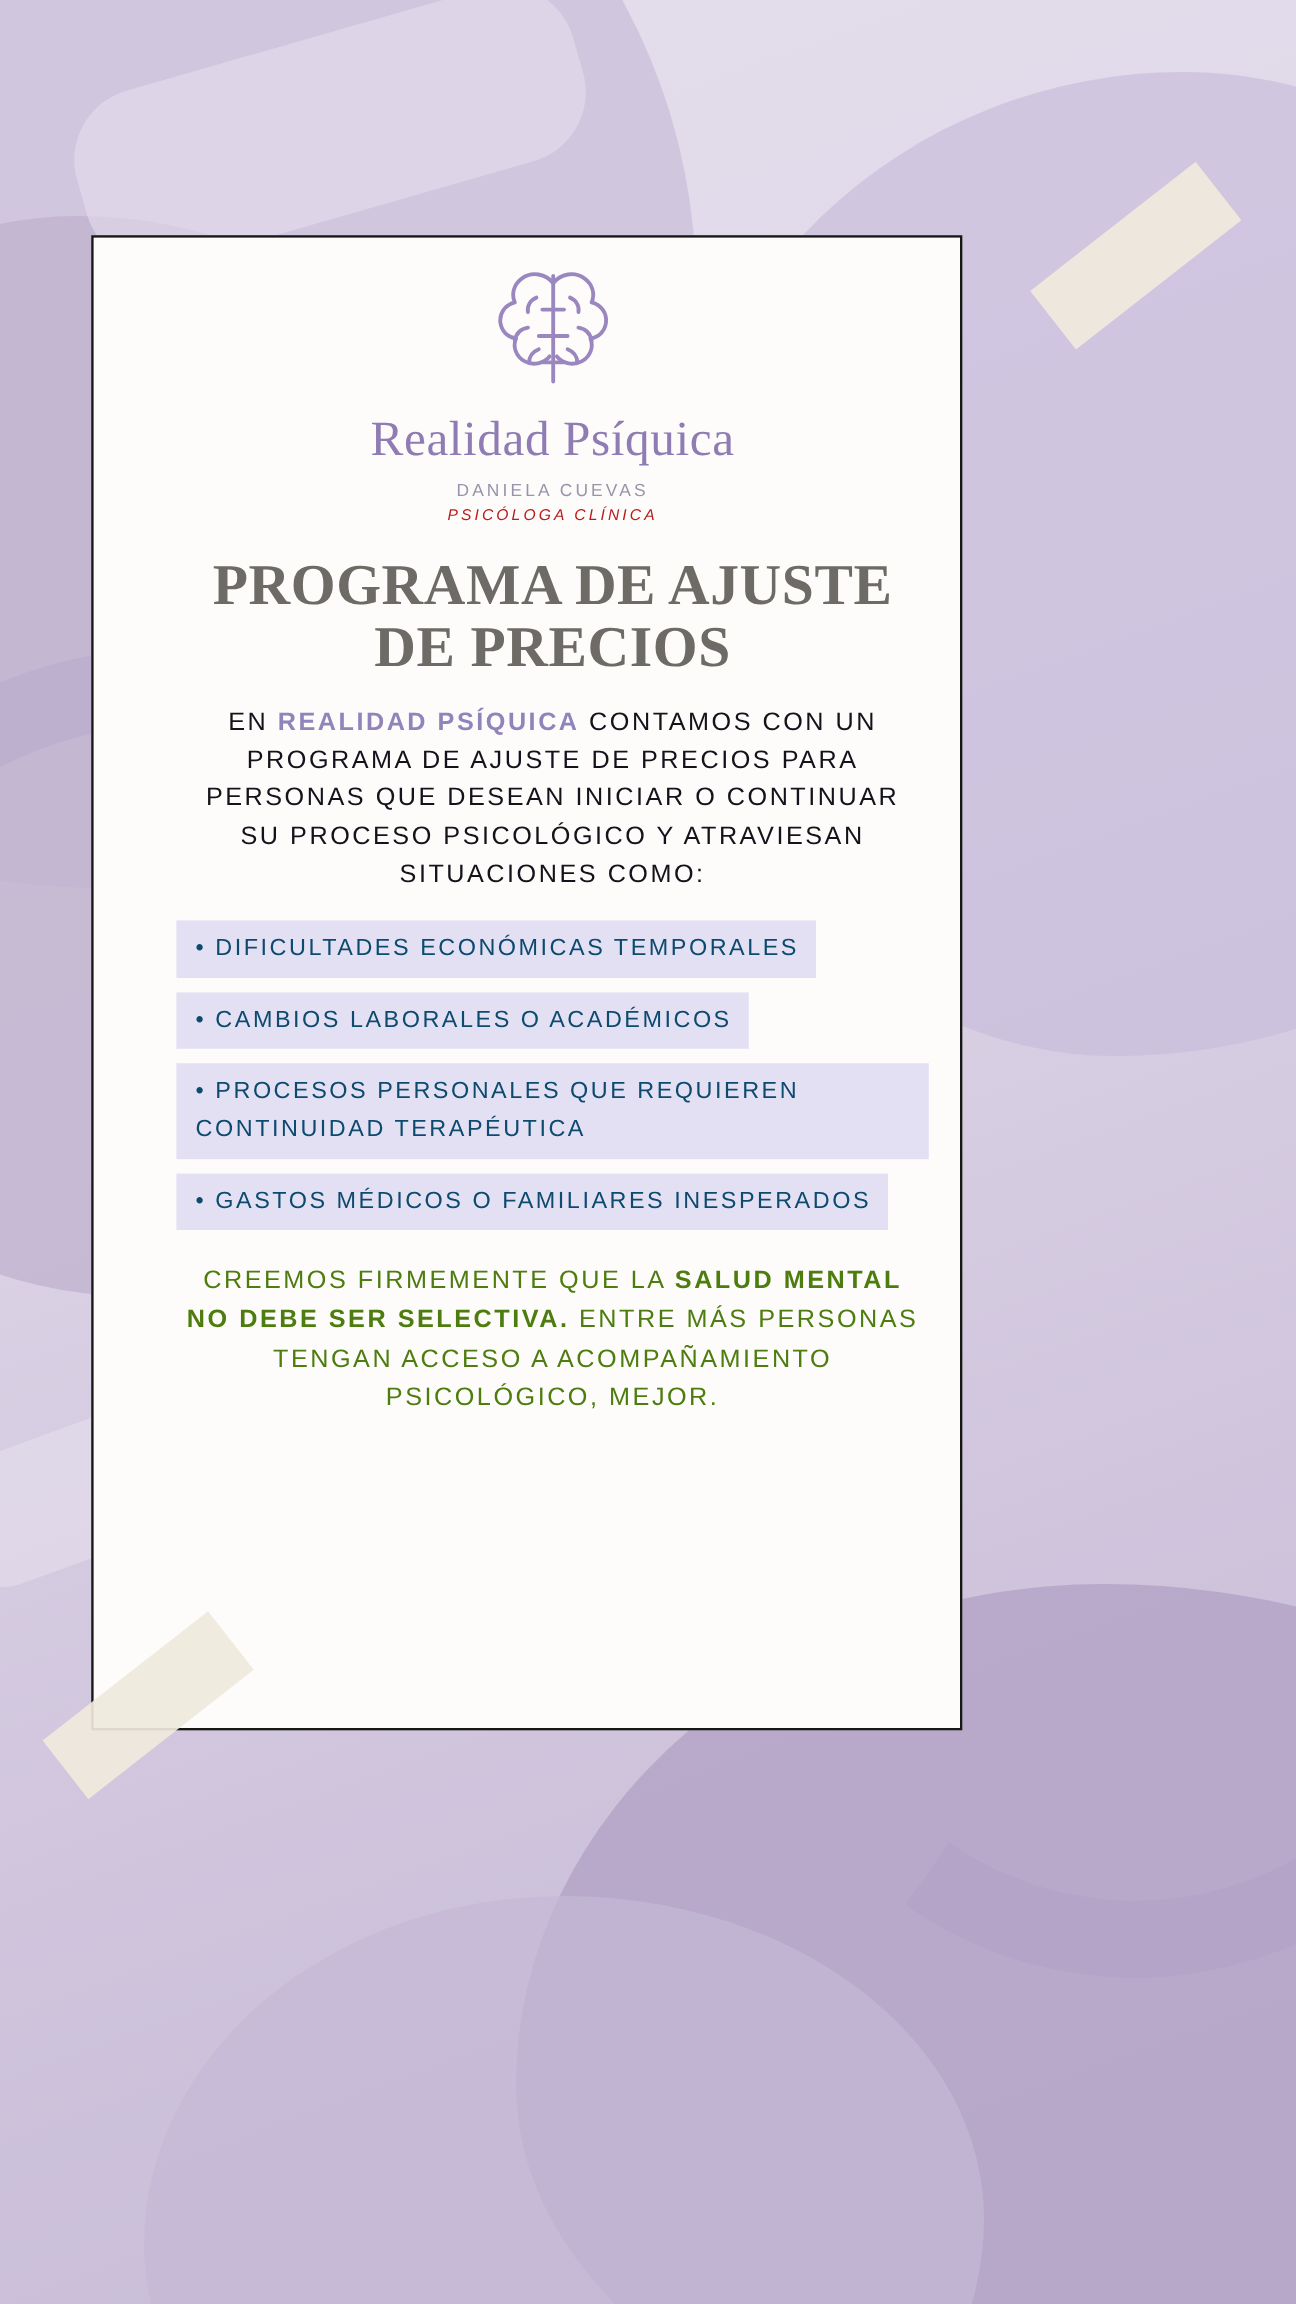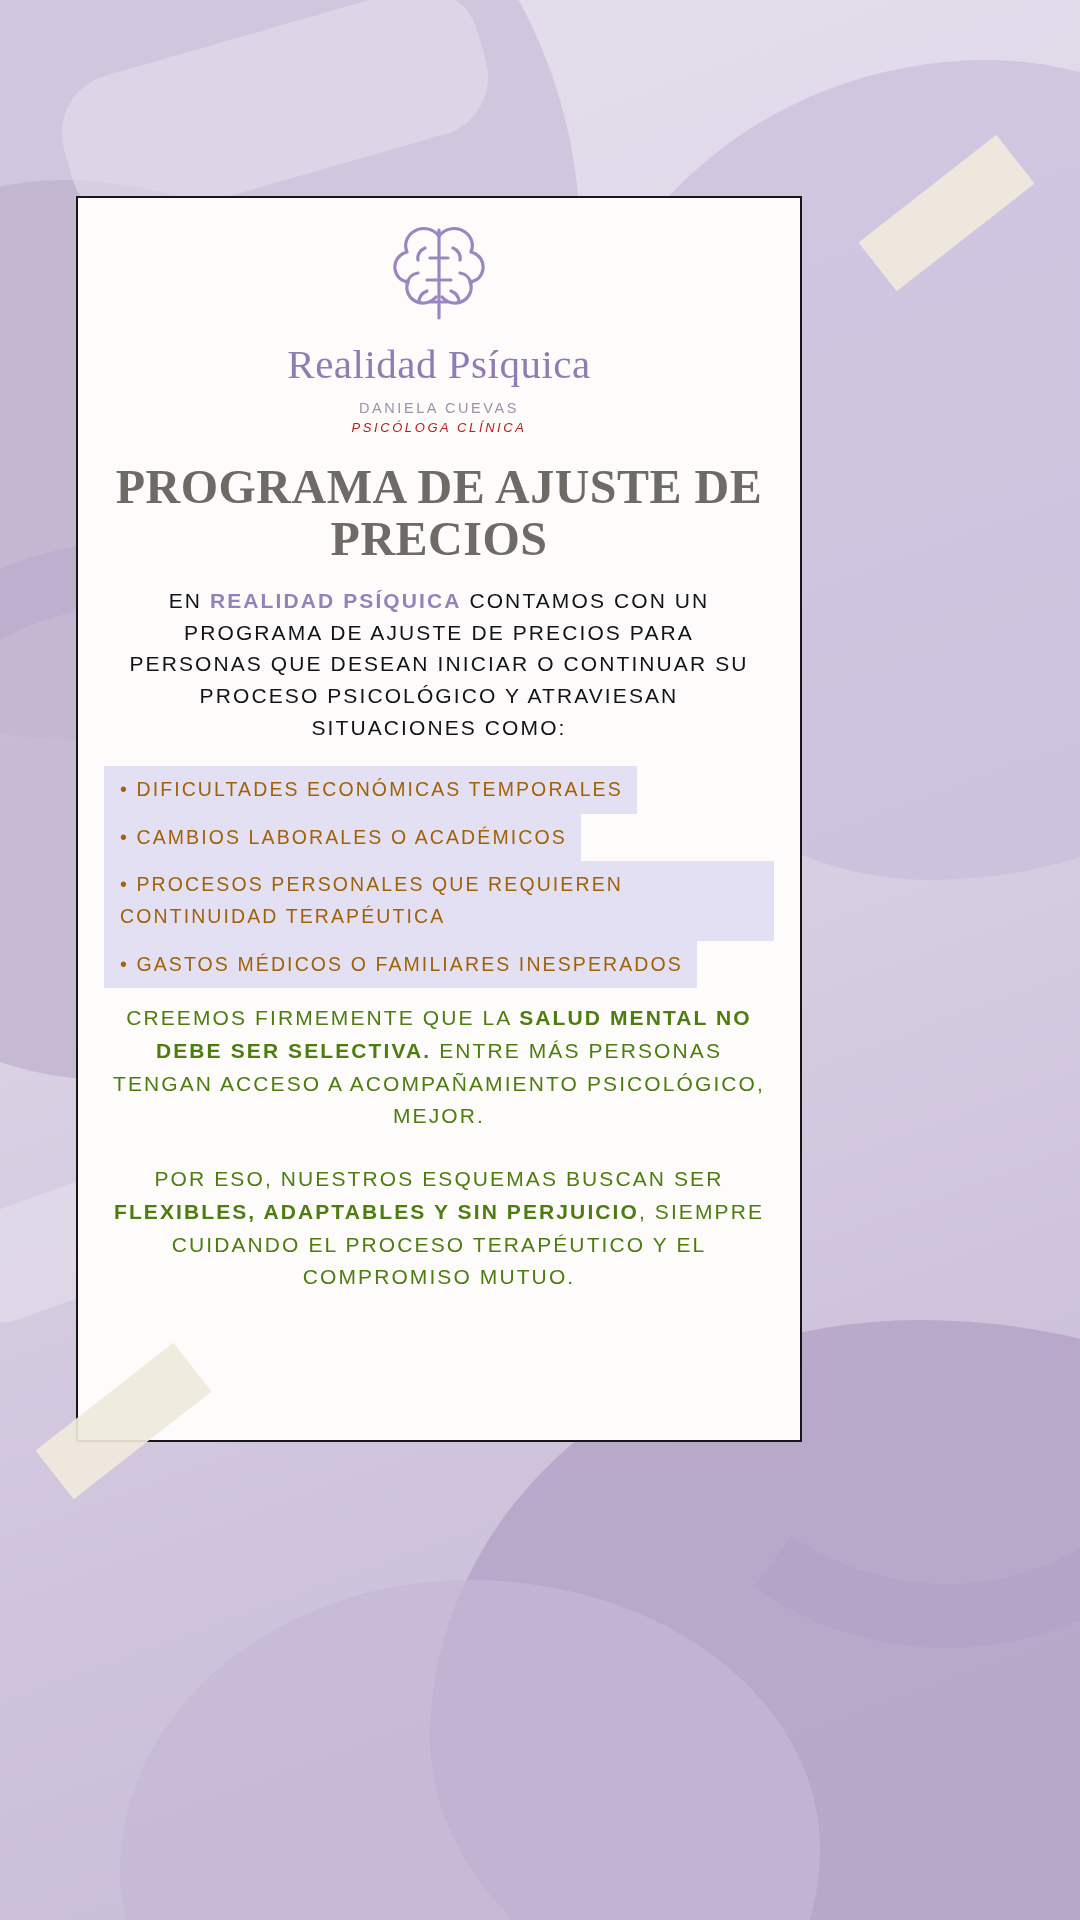--- a/index.html
+++ b/index.html
@@ -99,20 +99,21 @@
   .card {
     position: absolute;
     left: 76px;
     top: 196px;
     width: 726px;
     height: 1246px;
     background: #fdfcfa;
     border: 2px solid #171717;
     box-sizing: border-box;
     z-index: 5;
+    padding-left: 43px;
   }
 
   
   .tape {
     position: absolute;
     background: #efe9dc;
     opacity: .92;
     z-index: 6;
   }
   .tape-top {
@@ -189,26 +190,27 @@
     font-weight: 700;
   }
 
   
   .bullets {
     margin: 22px 26px 0 26px;
   }
   .bullet {
     display: inline-block;
     background: #e4e0f4;
-    color: #a16207;
+    color: #0c4a6e;
     font-size: 19.5px;
     letter-spacing: 2.1px;
     font-weight: 500;
     line-height: 1.62;
     padding: 8px 14px 8px 16px;
+    margin-bottom: 12px;
     box-decoration-break: clone;
     -webkit-box-decoration-break: clone;
   }
 
   
   .closing {
     text-align: center;
     font-size: 21px;
     letter-spacing: 2.1px;
     line-height: 1.56;
@@ -272,15 +274,14 @@
 
   <div class="bullets">
     <div><span class="bullet">• DIFICULTADES ECONÓMICAS TEMPORALES</span></div>
     <div><span class="bullet">• CAMBIOS LABORALES O ACADÉMICOS</span></div>
     <div><span class="bullet">• PROCESOS PERSONALES QUE REQUIEREN CONTINUIDAD TERAPÉUTICA</span></div>
     <div><span class="bullet">• GASTOS MÉDICOS O FAMILIARES INESPERADOS</span></div>
   </div>
 
   <p class="closing first"><span>CREEMOS FIRMEMENTE QUE LA </span><b>SALUD MENTAL NO DEBE SER SELECTIVA.</b><span> ENTRE MÁS PERSONAS TENGAN ACCESO A ACOMPAÑAMIENTO PSICOLÓGICO, MEJOR.</span></p>
 
-  <p class="closing second"><span>POR ESO, NUESTROS ESQUEMAS BUSCAN SER </span><b>FLEXIBLES, ADAPTABLES Y SIN PERJUICIO</b><span>, SIEMPRE CUIDANDO EL PROCESO TERAPÉUTICO Y EL COMPROMISO MUTUO.</span></p>
 
 </div>
 
 </body></html>

